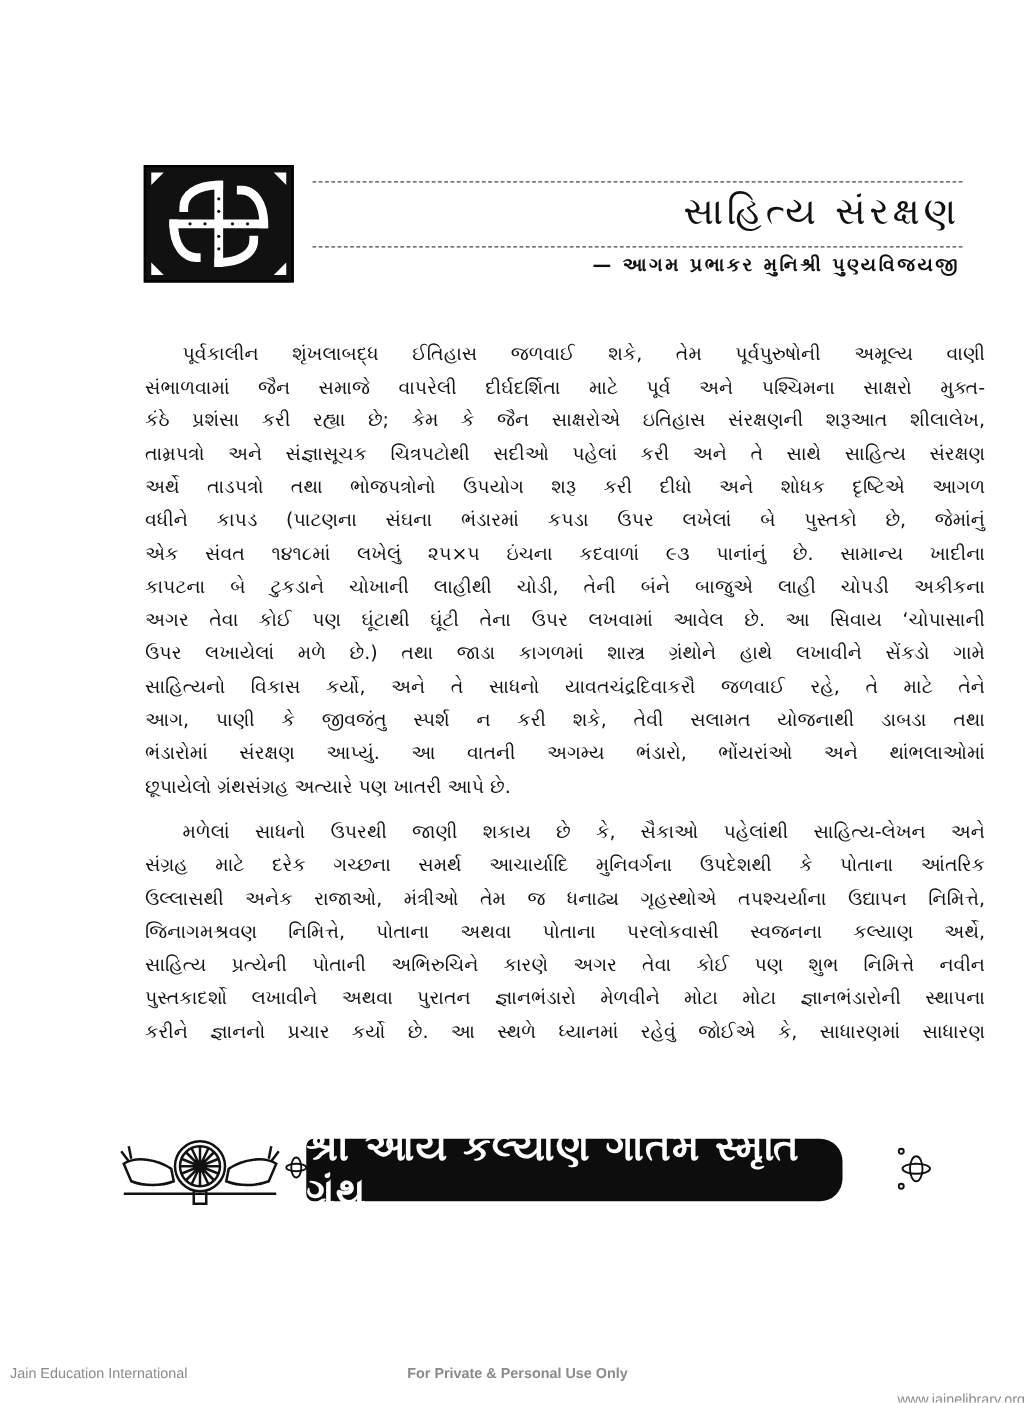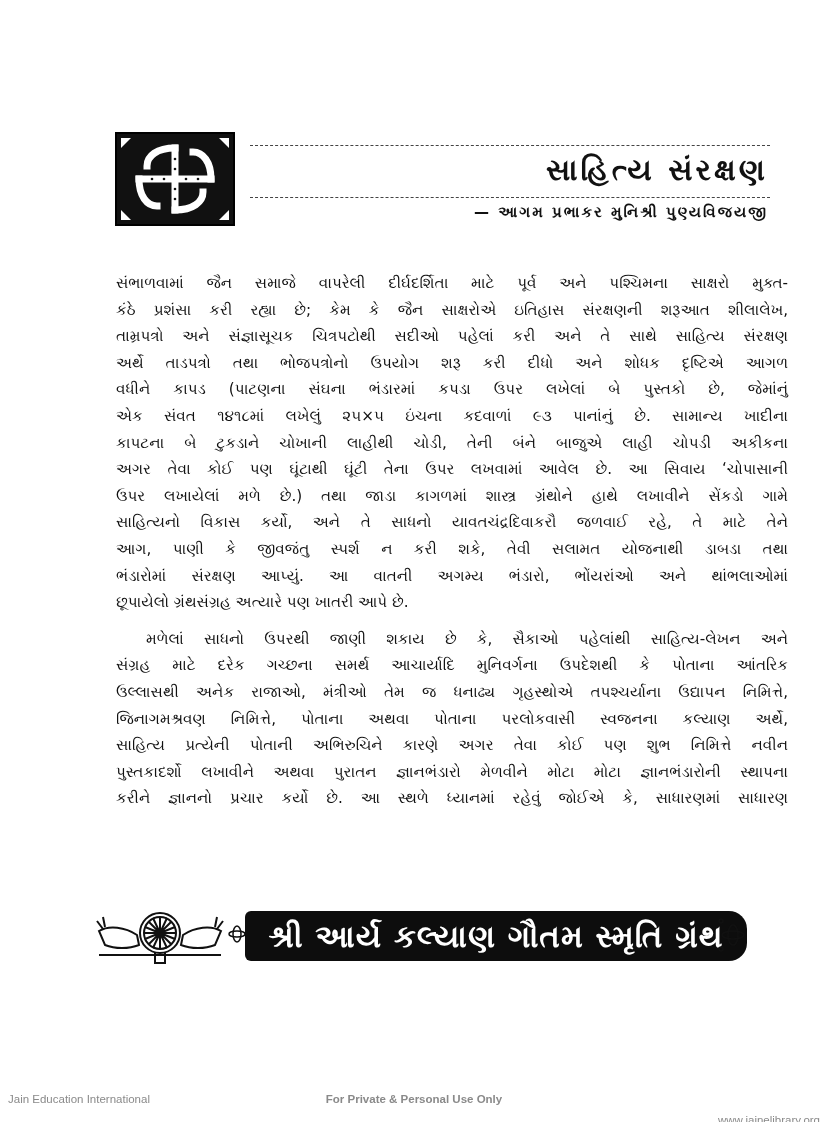--- a/index.html
+++ b/index.html
@@ -18,21 +18,21 @@
 
   .rule {
     position: absolute; left: 250px; right: 58px; height: 0;
     border-top: 1.5px dashed #444;
   }
   .rule.top { top: 145px; }
   .rule.bottom { top: 197px; }
 
   .title {
     position: absolute; right: 60px; top: 152px;
-    font-size: 30px; letter-spacing: 3px; color: #111; font-weight: bold;
+    font-size: 30px; letter-spacing: 3px; color: #111; font-weight: normal;
   }
   .author {
     position: absolute; right: 60px; top: 203px;
     font-size: 15px; letter-spacing: 2px; font-weight: bold; color: #111;
   }
 
   
   .body {
     position: absolute; left: 116px; top: 270px; width: 672px;
     font-size: 15.2px; line-height: 26.6px; text-align: justify;
@@ -43,21 +43,21 @@
   .para2 { margin-top: 10px; }
 
   
   .banner-wrap {
     position: absolute; left: 95px; top: 905px; width: 680px; height: 60px;
   }
   .emblem {
     position: absolute; left: 0; top: 0; width: 130px; height: 60px;
   }
   .banner {
-    position: absolute; left: 150px; top: 6px; width: 502px; height: 50px;
+    position: absolute; left: 150px; top: 6px; width: 429px; height: 50px;
     background: #0d0d0d; border-radius: 6px 18px 18px 6px;
     display: flex; align-items: center; justify-content: center;
   }
   .banner-text {
     color: #fff; font-size: 31px; font-weight: bold; letter-spacing: 1px;
   }
   .lotus-left { position: absolute; left: 132px; top: 14px; width: 20px; height: 30px; }
   .lotus-right { position: absolute; left: 622px; top: 10px; width: 30px; height: 40px; }
 
   
@@ -104,20 +104,21 @@
     </svg>
   </div>
 
   <div class="rule top"></div>
   <div class="title">સાહિત્ય સંરક્ષણ</div>
   <div class="rule bottom"></div>
   <div class="author">— આગમ પ્રભાકર મુનિશ્રી પુણ્યવિજયજી</div>
 
   <div class="body">
     <div class="para">
+      <span class="line indent">પૂર્વકાલીન શૃંખલાબદ્ધ ઈતિહાસ જળવાઈ શકે, તેમ પૂર્વપુરુષોની અમૂલ્ય વાણી</span>
       <span class="line">સંભાળવામાં જૈન સમાજે વાપરેલી દીર્ઘદર્શિતા માટે પૂર્વ અને પશ્ચિમના સાક્ષરો મુક્ત-</span>
       <span class="line">કંઠે પ્રશંસા કરી રહ્યા છે; કેમ કે જૈન સાક્ષરોએ ઇતિહાસ સંરક્ષણની શરૂઆત શીલાલેખ,</span>
       <span class="line">તામ્રપત્રો અને સંજ્ઞાસૂચક ચિત્રપટોથી સદીઓ પહેલાં કરી અને તે સાથે સાહિત્ય સંરક્ષણ</span>
       <span class="line">અર્થે તાડપત્રો તથા ભોજપત્રોનો ઉપયોગ શરૂ કરી દીધો અને શોધક દૃષ્ટિએ આગળ</span>
       <span class="line">વધીને કાપડ (પાટણના સંઘના ભંડારમાં કપડા ઉપર લખેલાં બે પુસ્તકો છે, જેમાંનું</span>
       <span class="line">એક સંવત ૧૪૧૮માં લખેલું ૨૫×૫ ઇંચના કદવાળાં ૯૩ પાનાંનું છે. સામાન્ય ખાદીના</span>
       <span class="line">કાપટના બે ટુકડાને ચોખાની લાહીથી ચોડી, તેની બંને બાજુએ લાહી ચોપડી અકીકના</span>
       <span class="line">અગર તેવા કોઈ પણ ઘૂંટાથી ઘૂંટી તેના ઉપર લખવામાં આવેલ છે. આ સિવાય ‘ચોપાસાની</span>
       <span class="line">ઉપર લખાયેલાં મળે છે.) તથા જાડા કાગળમાં શાસ્ત્ર ગ્રંથોને હાથે લખાવીને સેંકડો ગામે</span>
       <span class="line">સાહિત્યનો વિકાસ કર્યો, અને તે સાધનો યાવતચંદ્રદિવાકરૌ જળવાઈ રહે, તે માટે તેને</span>

